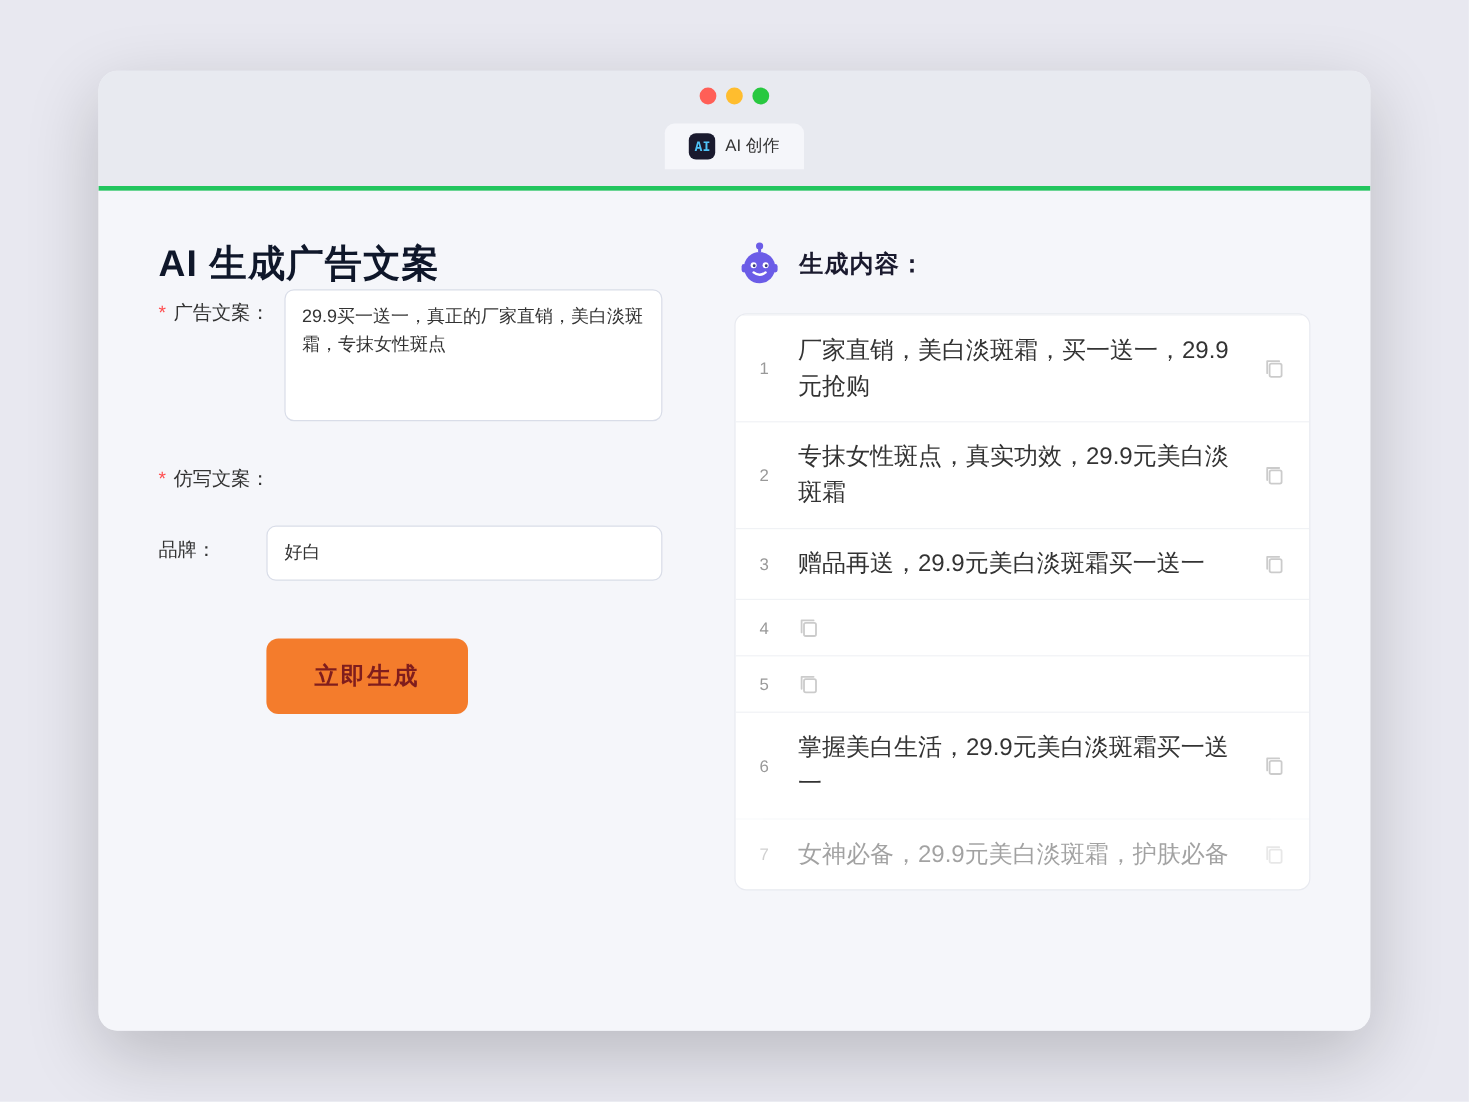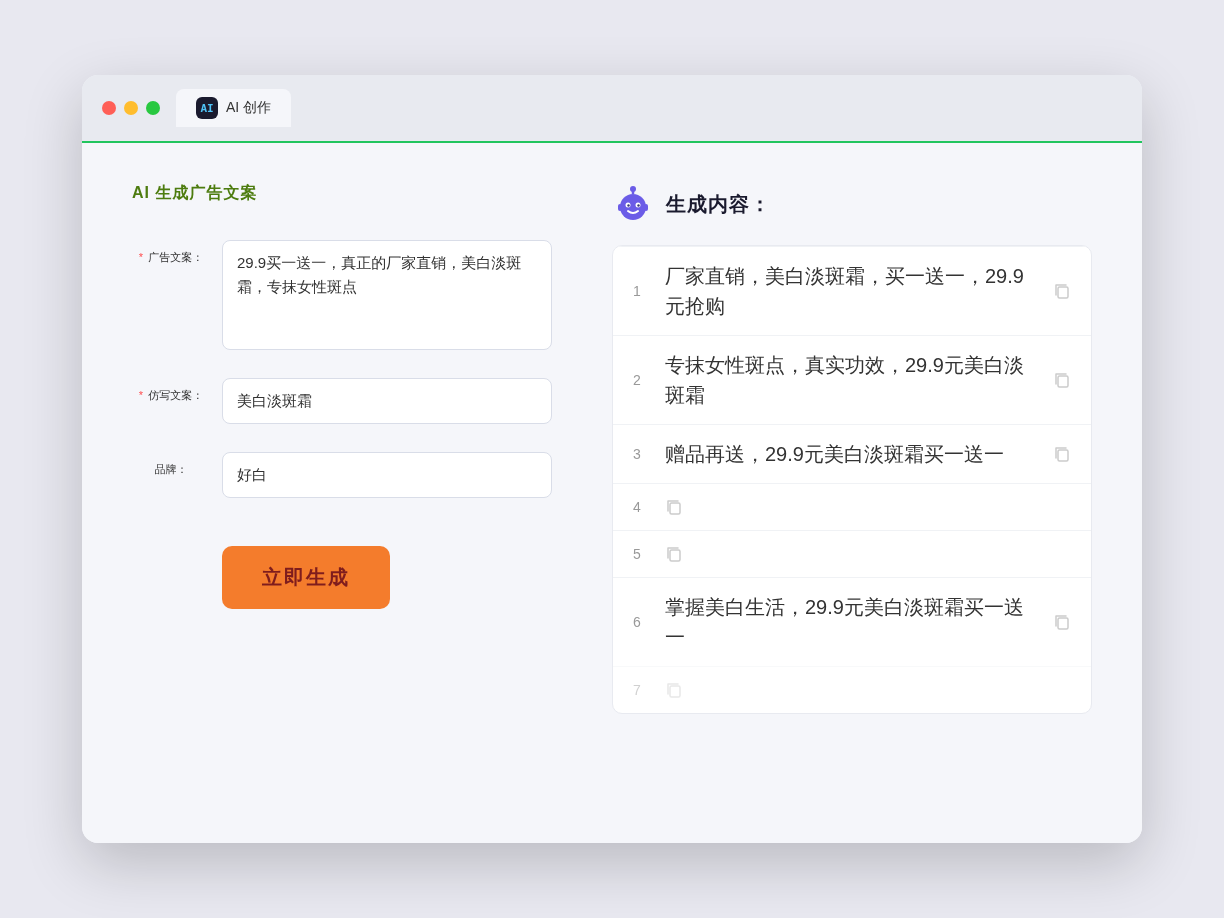--- a/index.html
+++ b/index.html
@@ -19,21 +19,22 @@
       box-shadow: 0 20px 60px rgba(0,0,0,0.2);
       overflow: hidden;
     }
 
     .title-bar {
       background: #e8eaf0;
       padding: 14px 20px;
       display: flex;
       align-items: center;
       gap: 16px;
-      border-bottom: 2px solid #22c55e;
+      border-bottom: 4px solid #22c55e;
+      flex-direction: column;
     }
 
     .traffic-lights {
       display: flex;
       gap: 8px;
       align-items: center;
     }
 
     .traffic-light {
       width: 14px;
@@ -78,39 +79,38 @@
       gap: 60px;
       min-height: 700px;
     }
 
     
     .left-panel {
       flex: 0 0 420px;
     }
 
     .page-title {
-      font-size: 16px;
+      font-size: 31px;
       font-weight: 700;
-      color: #4d7c0f;
-      margin-bottom: 36px;
+      color: #0f172a;
       letter-spacing: 1px;
     }
 
     .form-row {
       display: flex;
       align-items: flex-start;
       margin-bottom: 28px;
       gap: 0;
     }
 
     .form-label {
-      font-size: 11px;
+      font-size: 16px;
       color: #333;
       min-width: 90px;
-      text-align: center;
+      text-align: left;
       padding-top: 10px;
       padding-right: 12px;
       flex-shrink: 0;
     }
 
     .required-mark {
       color: #ff4d4f;
       margin-right: 2px;
     }
 
@@ -262,21 +262,20 @@
         </label>
         <textarea class="form-input" style="">29.9买一送一，真正的厂家直销，美白淡斑霜，专抹女性斑点</textarea>
       </div>
 
       
       <div class="form-row">
         <label class="form-label">
           <span class="required-mark">*</span>
           <span>仿写文案：</span>
         </label>
-        <input type="text" class="form-input" value="美白淡斑霜" style="">
       </div>
 
       
       <div class="form-row">
         <label class="form-label">
           <span>品牌：</span>
         </label>
         <input type="text" class="form-input" value="好白" style="">
       </div>
 
@@ -352,20 +351,21 @@
             <div class="table-row">
       <span class="row-num">6</span>
       <span class="row-text">掌握美白生活，29.9元美白淡斑霜买一送一</span>
       <svg class="copy-icon" viewBox="0 0 18 18" fill="none" xmlns="http://www.w3.org/2000/svg">
         <rect x="5" y="5" width="10" height="11" rx="1.5" stroke="#999" stroke-width="1.5"></rect>
         <path d="M3 13V3h10" stroke="#999" stroke-width="1.5" stroke-linecap="round" stroke-linejoin="round"></path>
       </svg>
     </div>
             <div class="table-row">
       <span class="row-num">7</span>
+      <span class="row-text">女神必备，29.9元美白淡斑霜，护肤必备</span>
       <svg class="copy-icon" viewBox="0 0 18 18" fill="none" xmlns="http://www.w3.org/2000/svg">
         <rect x="5" y="5" width="10" height="11" rx="1.5" stroke="#999" stroke-width="1.5"></rect>
         <path d="M3 13V3h10" stroke="#999" stroke-width="1.5" stroke-linecap="round" stroke-linejoin="round"></path>
       </svg>
     </div>
           </div>
       </div>
     </div>
 
   </div>

